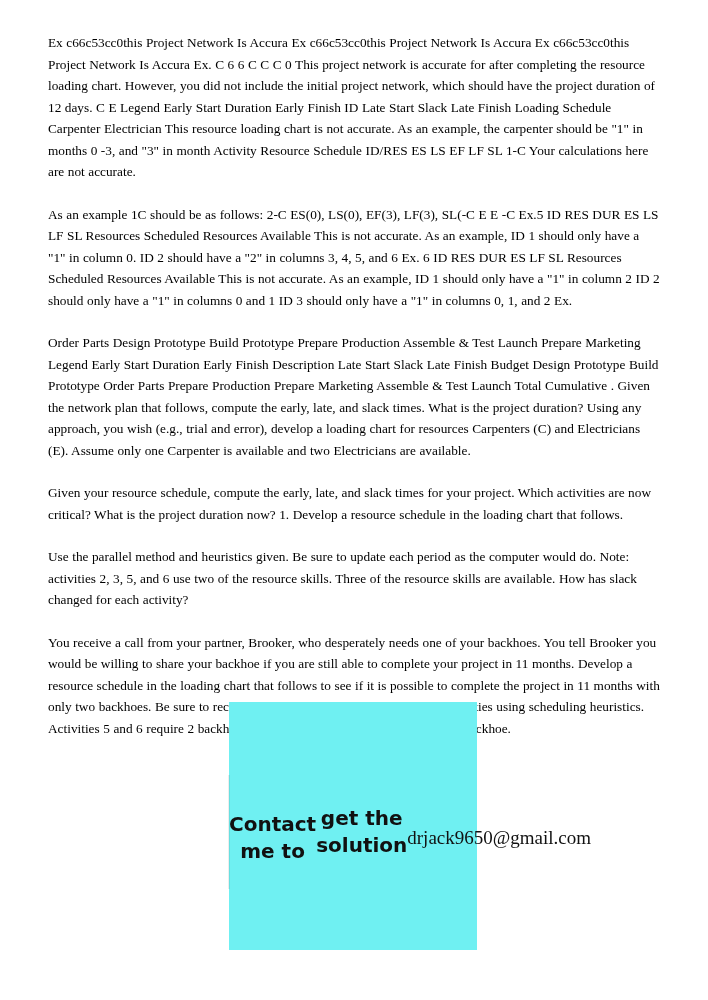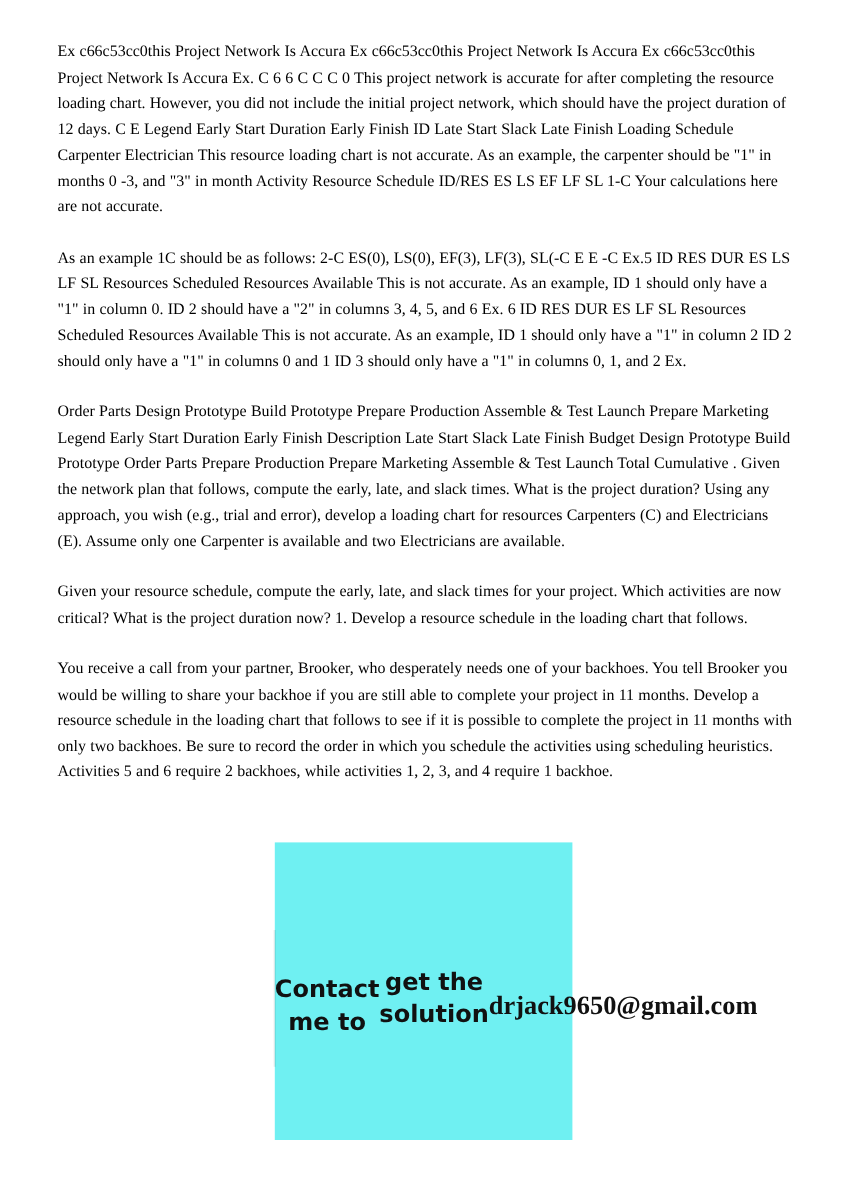--- a/index.html
+++ b/index.html
@@ -166,37 +166,38 @@
     font-family: "DejaVu Sans", sans-serif;
     font-weight: bold;
     font-size: 20px;
     color: #111111;
     text-align: center;
     line-height: 27px;
   }
   .card-line1 { margin-top: 12px; }
   .card-email {
     font-family: "Liberation Serif", serif;
-    font-weight: bold;
-    font-size: 22px;
+    font-weight: normal;
+    font-size: 19px;
     color: #111111;
     text-align: center;
     margin-top: 12px;
   }
 </style>
 </head>
 <body>
 
 <div class="page">
 
   <div class="doc-body">
     <p class="para">Ex c66c53cc0this Project Network Is Accura Ex c66c53cc0this Project Network Is Accura Ex c66c53cc0this Project Network Is Accura Ex. C 6 6 C C C 0 This project network is accurate for after completing the resource loading chart. However, you did not include the initial project network, which should have the project duration of 12 days. C E Legend Early Start Duration Early Finish ID Late Start Slack Late Finish Loading Schedule Carpenter Electrician This resource loading chart is not accurate. As an example, the carpenter should be "1" in months 0 -3, and "3" in month Activity Resource Schedule ID/RES ES LS EF LF SL 1-C Your calculations here are not accurate.</p>
     <p class="para">As an example 1C should be as follows: 2-C ES(0), LS(0), EF(3), LF(3), SL(-C E E -C Ex.5 ID RES DUR ES LS LF SL Resources Scheduled Resources Available This is not accurate. As an example, ID 1 should only have a "1" in column 0. ID 2 should have a "2" in columns 3, 4, 5, and 6 Ex. 6 ID RES DUR ES LF SL Resources Scheduled Resources Available This is not accurate. As an example, ID 1 should only have a "1" in column 2 ID 2 should only have a "1" in columns 0 and 1 ID 3 should only have a "1" in columns 0, 1, and 2 Ex.</p>
     <p class="para">Order Parts Design Prototype Build Prototype Prepare Production Assemble &amp; Test Launch Prepare Marketing Legend Early Start Duration Early Finish Description Late Start Slack Late Finish Budget Design Prototype Build Prototype Order Parts Prepare Production Prepare Marketing Assemble &amp; Test Launch Total Cumulative . Given the network plan that follows, compute the early, late, and slack times. What is the project duration? Using any approach, you wish (e.g., trial and error), develop a loading chart for resources Carpenters (C) and Electricians (E). Assume only one Carpenter is available and two Electricians are available.</p>
     <p class="para">Given your resource schedule, compute the early, late, and slack times for your project. Which activities are now critical? What is the project duration now? 1. Develop a resource schedule in the loading chart that follows.</p>
+    <p class="para">Use the parallel method and heuristics given. Be sure to update each period as the computer would do. Note: activities 2, 3, 5, and 6 use two of the resource skills. Three of the resource skills are available. How has slack changed for each activity?</p>
     <p class="para">You receive a call from your partner, Brooker, who desperately needs one of your backhoes. You tell Brooker you would be willing to share your backhoe if you are still able to complete your project in 11 months. Develop a resource schedule in the loading chart that follows to see if it is possible to complete the project in 11 months with only two backhoes. Be sure to record the order in which you schedule the activities using scheduling heuristics. Activities 5 and 6 require 2 backhoes, while activities 1, 2, 3, and 4 require 1 backhoe.</p>
   </div>
 
   <div class="overlay-card">
     <div class="avatar-wrap">
       <div class="av-bg"></div>
       <div class="av-shoulders"></div>
       <div class="av-shirt"></div>
       <div class="av-tie"></div>
       <div class="av-neck"></div>

